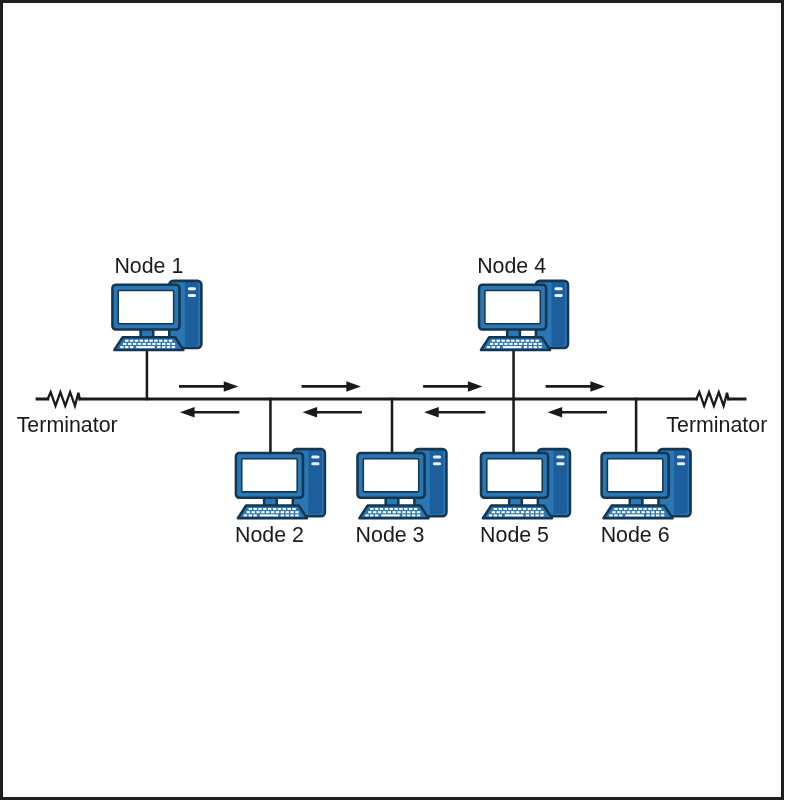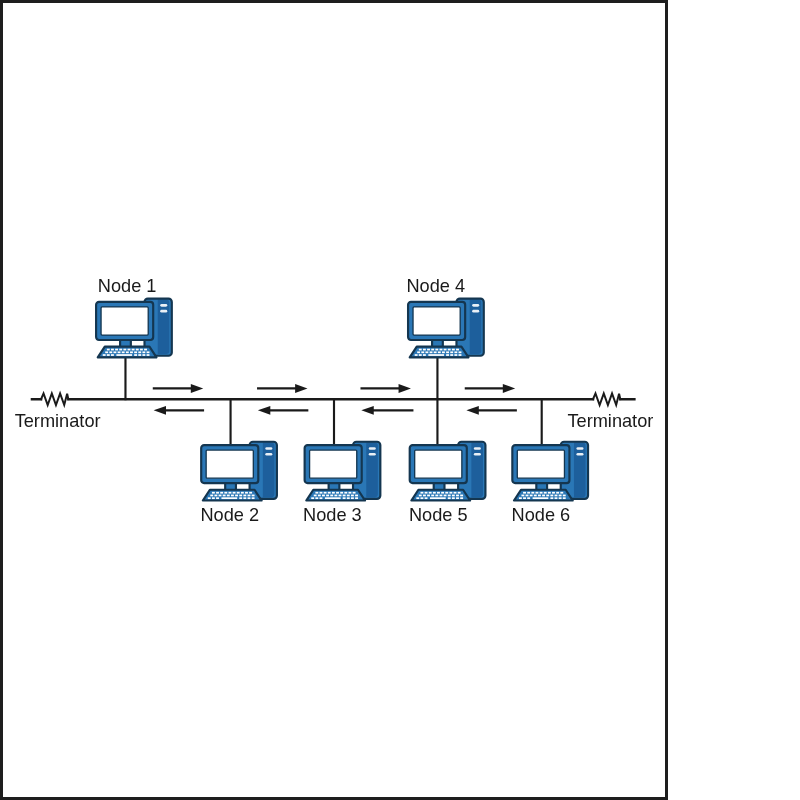--- a/index.html
+++ b/index.html
@@ -3,21 +3,21 @@
 <meta charset="utf-8">
 <style>
   html, body {
     margin: 0;
     padding: 0;
     background: #ffffff;
     font-family: "Liberation Sans", "DejaVu Sans", sans-serif;
   }
   #frame {
     position: relative;
-    width: 668px;
+    width: 784px;
     height: 800px;
     box-sizing: border-box;
     border: 3px solid var(--frame-border, #1e1e1e);
     background: var(--background, #ffffff);
     overflow: hidden;
   }
   #frame svg { display: block; width: 100%; height: 100%; }
 
   text {
     font-family: "Liberation Sans", "DejaVu Sans", sans-serif;

